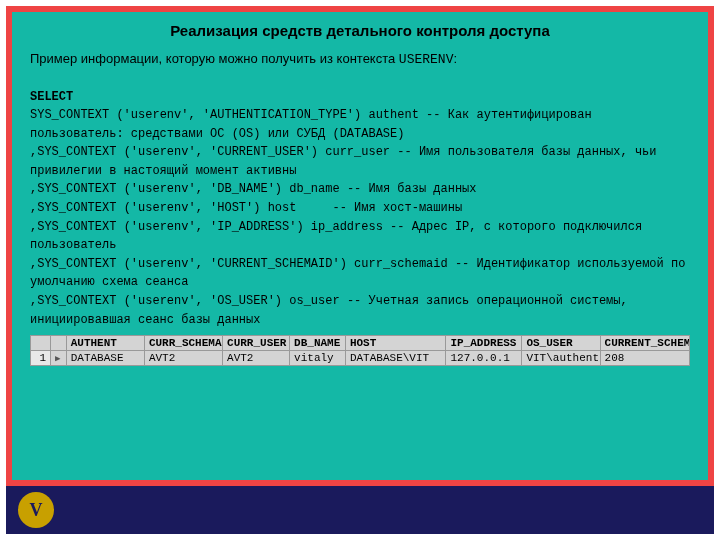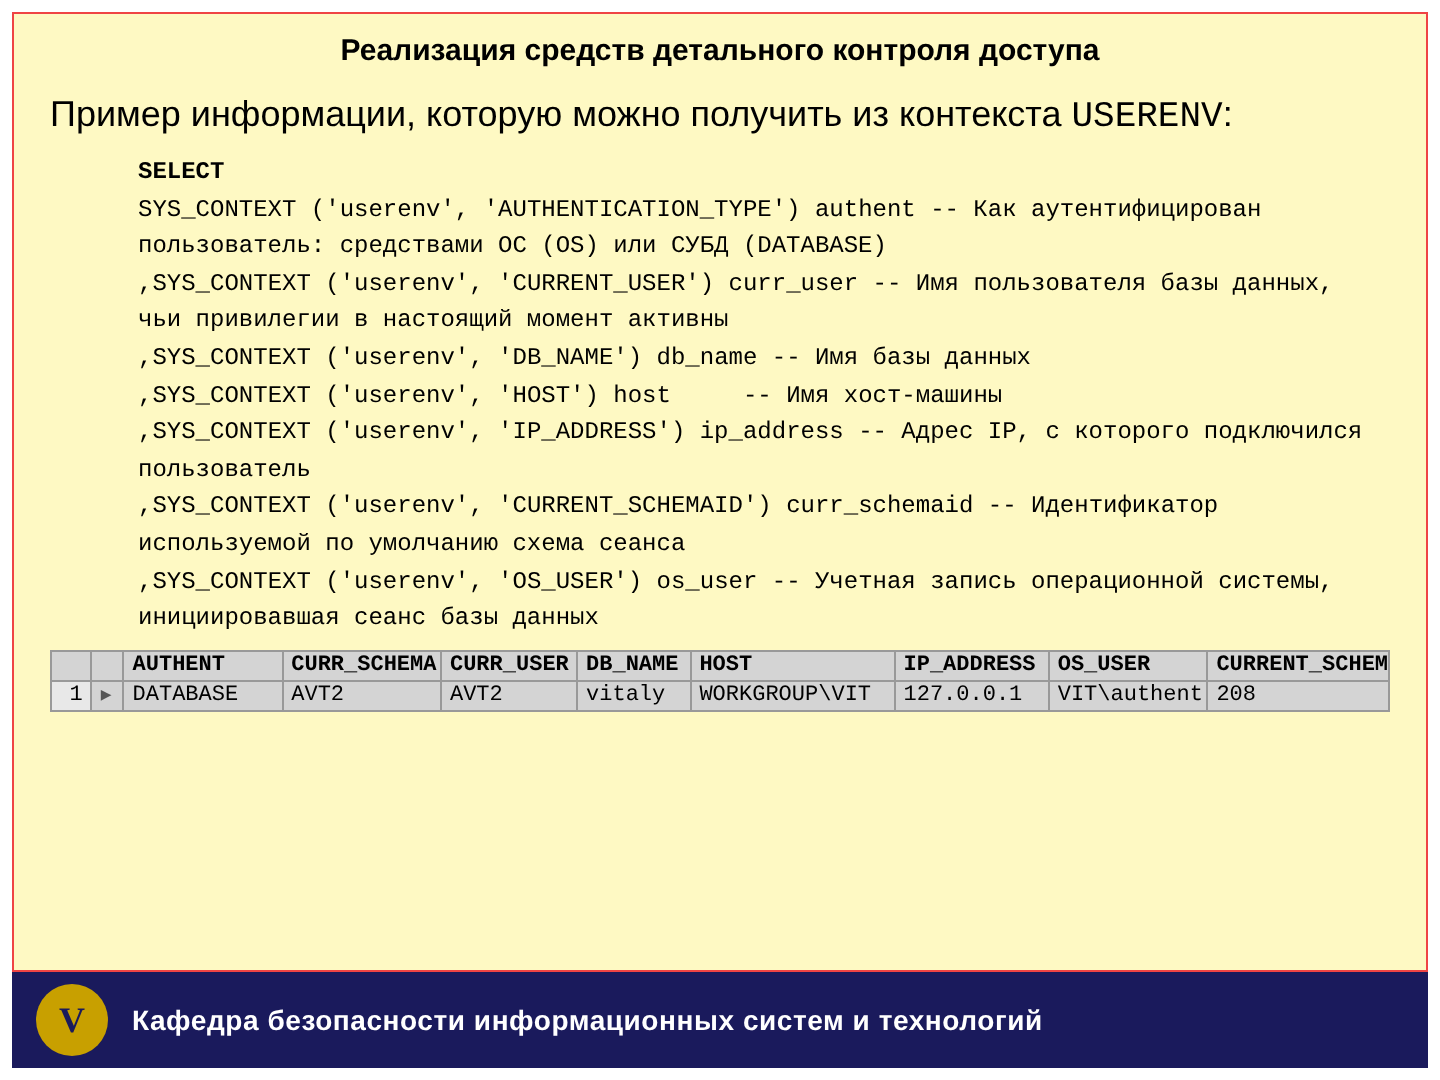--- a/index.html
+++ b/index.html
@@ -9,44 +9,43 @@
       background: #fff;
       width: 720px;
       min-height: 540px;
       display: flex;
       flex-direction: column;
     }
 
     .main-content {
       flex: 1;
       padding: 10px 18px 8px 18px;
-      border: 1px solid #ef4444;
+      border: 6px solid #ef4444;
       margin: 6px 6px 0 6px;
-      background: #fef9c3;
+      background: #14b8a6;
     }
 
     .page-title {
       text-align: center;
       font-weight: bold;
       font-size: 15px;
       margin-bottom: 10px;
     }
 
     .intro-text {
-      margin-bottom: 4px;
-      font-size: 18px;
+      margin-bottom: 18px;
+      font-size: 13px;
       line-height: 1.5;
     }
 
     .code-block {
       font-family: 'Courier New', monospace;
       font-size: 12px;
       line-height: 1.55;
       margin-bottom: 6px;
-      margin-left: 44px;
     }
 
     .code-block .kw {
       font-weight: bold;
     }
 
     .code-block .kw-sys {
       font-weight: normal;
     }
 
@@ -209,29 +208,28 @@
         </tr>
       </thead>
       <tbody>
         <tr>
           <td class="row-num">1</td>
           <td class="col-play"><span class="play-icon">▶</span></td>
           <td>DATABASE</td>
           <td>AVT2</td>
           <td>AVT2</td>
           <td>vitaly</td>
-          <td>WORKGROUP\VIT</td>
+          <td>DATABASE\VIT</td>
           <td>127.0.0.1</td>
           <td>VIT\authent</td>
           <td>208</td>
         </tr>
       </tbody>
     </table>
   </div>
 
 </div>
 
 <div class="footer-bar">
   <div class="footer-logo">
     <span>V</span>
   </div>
-  <div class="footer-text">Кафедра безопасности информационных систем и технологий</div>
 </div>
 
 </body></html>

